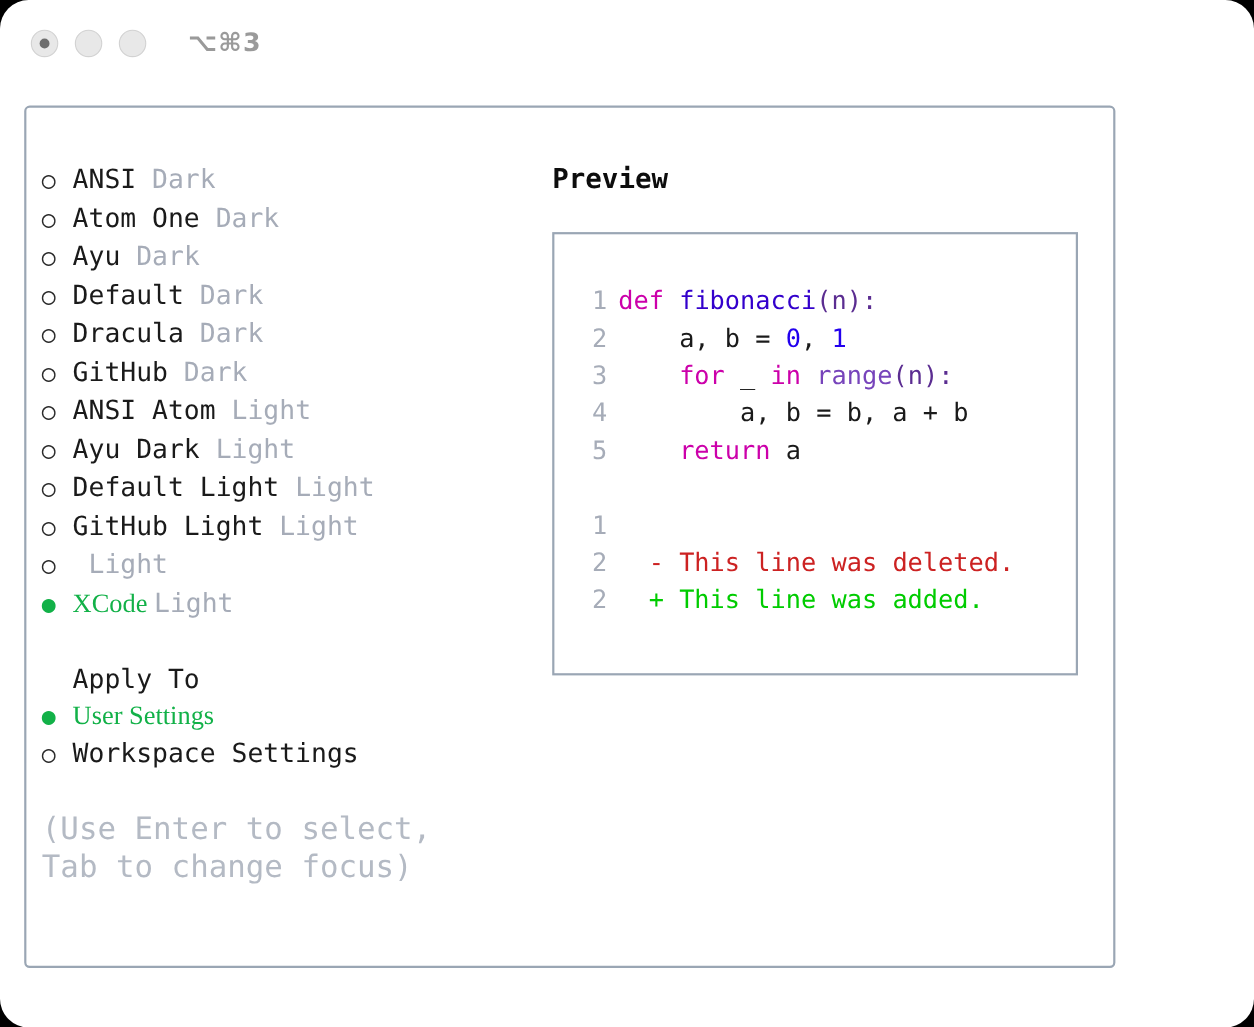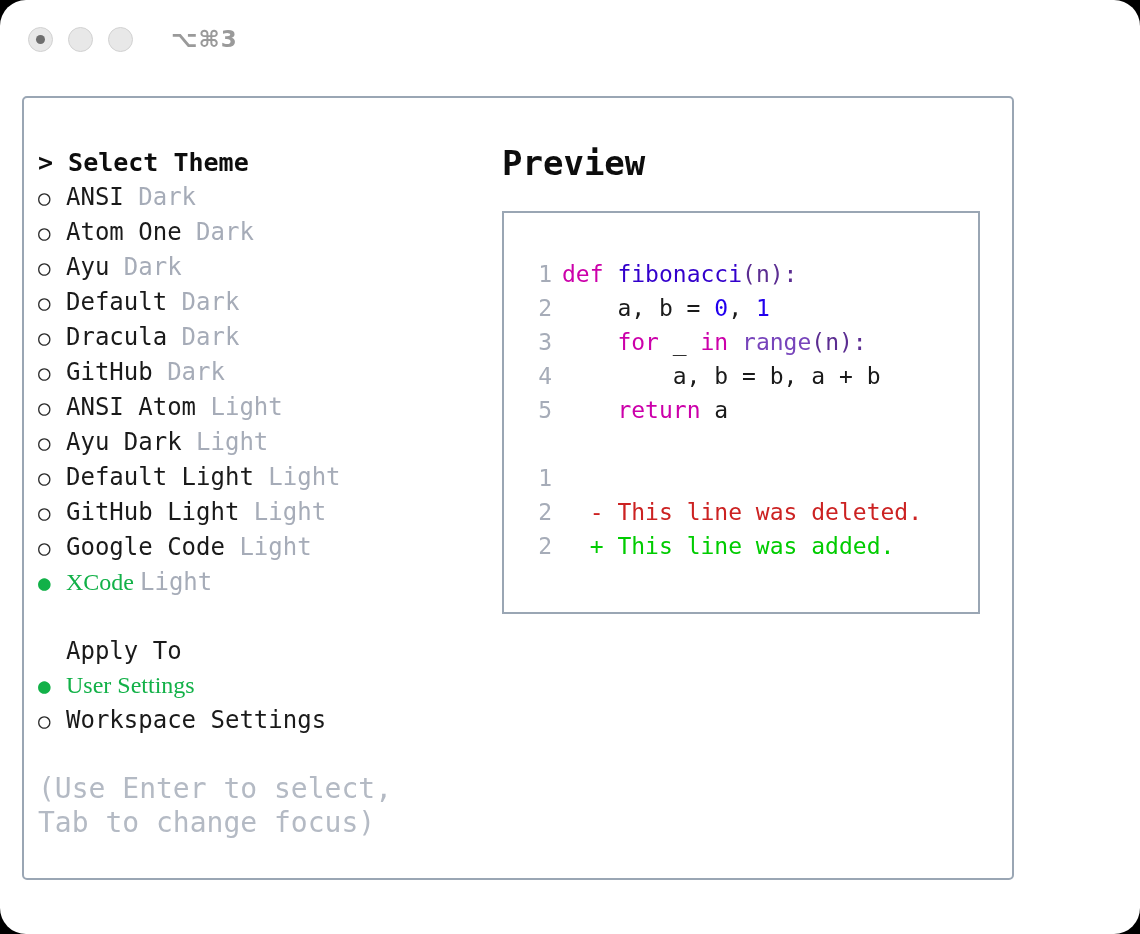--- a/index.html
+++ b/index.html
@@ -124,21 +124,21 @@
   .hint {
     font-size: 28px;
     color: #b4bac4;
     line-height: 34px;
     white-space: pre-wrap;
     max-width: 420px;
   }
 
   
   .preview-title {
-    font-size: 34px;
+    font-size: 25px;
     font-weight: bold;
     color: #0d0d0d;
     line-height: 34px;
     font-family: "DejaVu Sans Mono", monospace;
   }
   .preview-box {
     margin-top: 31px;
     width: 478px;
     height: 403px;
     border: 2px solid #9aa6b4;
@@ -186,34 +186,33 @@
       <div class="dot"></div>
     </div>
     <div class="shortcut">⌥⌘3</div>
   </div>
 
   <div class="panel">
     <div class="panel-inner">
 
       <div class="left-col">
 
-        <div class="heading">&gt; Select Theme</div>
 
         <div class="list" id="theme-list">
             <div class="row"><span class="bullet">○</span><span class="label">ANSI</span><span class="label"> </span><span class="variant">Dark</span></div>
             <div class="row"><span class="bullet">○</span><span class="label">Atom One</span><span class="label"> </span><span class="variant">Dark</span></div>
             <div class="row"><span class="bullet">○</span><span class="label">Ayu</span><span class="label"> </span><span class="variant">Dark</span></div>
             <div class="row"><span class="bullet">○</span><span class="label">Default</span><span class="label"> </span><span class="variant">Dark</span></div>
             <div class="row"><span class="bullet">○</span><span class="label">Dracula</span><span class="label"> </span><span class="variant">Dark</span></div>
             <div class="row"><span class="bullet">○</span><span class="label">GitHub</span><span class="label"> </span><span class="variant">Dark</span></div>
             <div class="row"><span class="bullet">○</span><span class="label">ANSI Atom</span><span class="label"> </span><span class="variant">Light</span></div>
             <div class="row"><span class="bullet">○</span><span class="label">Ayu Dark</span><span class="label"> </span><span class="variant">Light</span></div>
             <div class="row"><span class="bullet">○</span><span class="label">Default Light</span><span class="label"> </span><span class="variant">Light</span></div>
             <div class="row"><span class="bullet">○</span><span class="label">GitHub Light</span><span class="label"> </span><span class="variant">Light</span></div>
-            <div class="row"><span class="bullet">○</span><span class="label">Google Code</span><span class="label"> </span><span class="variant">Light</span></div>
+            <div class="row"><span class="bullet">○</span><span class="label"> </span><span class="variant">Light</span></div>
             <div class="row sel"><span class="bullet sel">●</span><span class="label">XCode</span><span class="label"> </span><span class="variant">Light</span></div>
           </div>
 
         <div class="gap-sm"></div>
 
         <div class="subheading">Apply To</div>
 
         <div class="list" id="apply-list">
             <div class="row sel"><span class="bullet sel">●</span><span class="label">User Settings</span></div>
             <div class="row"><span class="bullet">○</span><span class="label">Workspace Settings</span></div>

